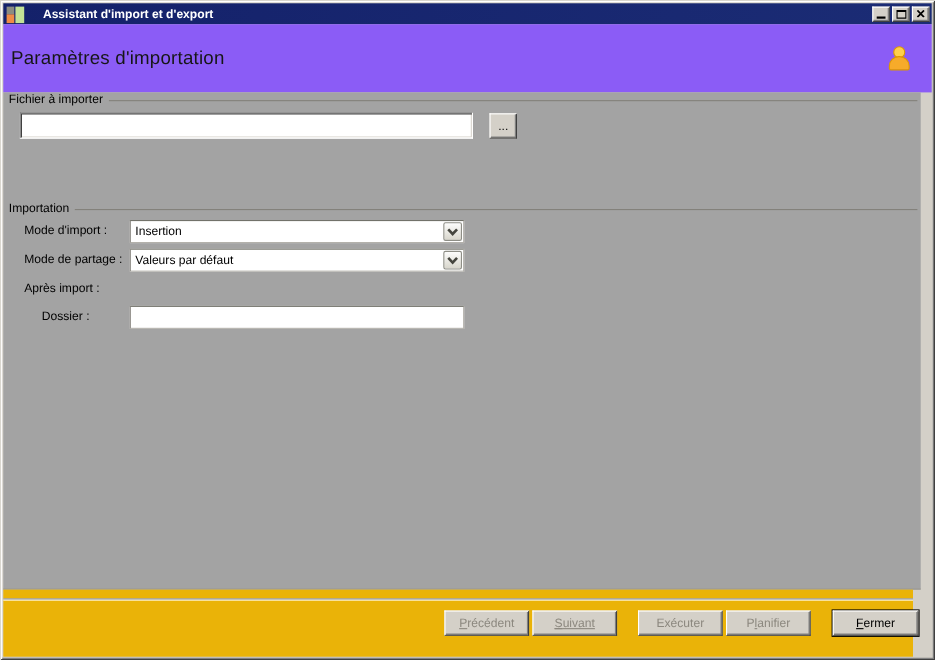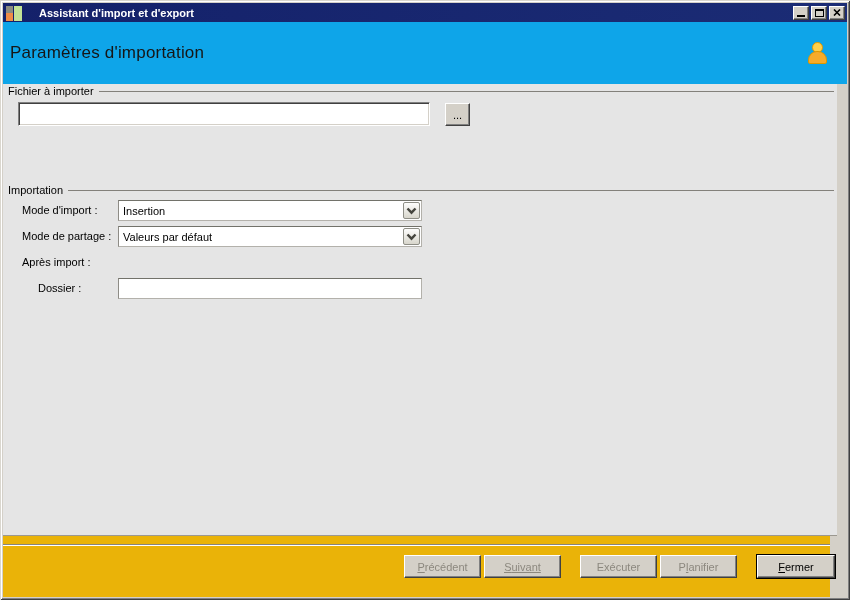--- a/index.html
+++ b/index.html
@@ -37,40 +37,40 @@
     box-shadow: inset -1px -1px 0 #808080;
     display:flex; align-items:flex-end; justify-content:center;
     padding-bottom:2px; cursor:default;
   }
   .glyph-min { width:8px; height:2px; background:#000; }
   .glyph-max { width:9px; height:8px; border:1px solid #000; border-top-width:2px; align-self:center; margin-top:2px; }
   .glyph-close { align-self:center; margin-top:1px; }
   
   .headerband {
     position:absolute; left:3px; right:3px; top:22px; height:62px;
-    background:#0ea5e9;
+    background:#8b5cf6;
   }
   .page-title {
     position:absolute; left:7px; top:21px;
     font-size:17px; color:#161616; letter-spacing:0.2px;
   }
   .person { position:absolute; right:19px; top:20px; width:22px; height:28px; }
   .p-head {
     width:11px; height:11px; border-radius:50%;
     background:#ffd04a; border:1px solid #dd9700; margin:0 auto;
   }
   .p-body {
     width:19px; height:13px; margin:-2px auto 0 auto;
     border-radius:9px 9px 2px 2px;
     background:#f7ab2a; border:1px solid #dd9700;
   }
   
   .content {
     position:absolute; left:3px; right:13px; top:84px; height:452px;
-    background:#e5e5e5; border-bottom:1px solid #9b9890;
+    background:#a3a3a3; border-bottom:1px solid #9b9890;
   }
   .group-row {
     position:absolute; left:5px; right:3px; height:13px;
     display:flex; align-items:center;
   }
   .group-label { white-space:nowrap; color:#000; }
   .group-line { flex:1; margin-left:5px; margin-top:1px; border-top:1px solid #83817b; }
   .sunken-input {
     position:absolute; background:#fff; font:11px "Liberation Sans",sans-serif;
     border:1px solid; border-color:#808080 #ffffff #ffffff #808080;

